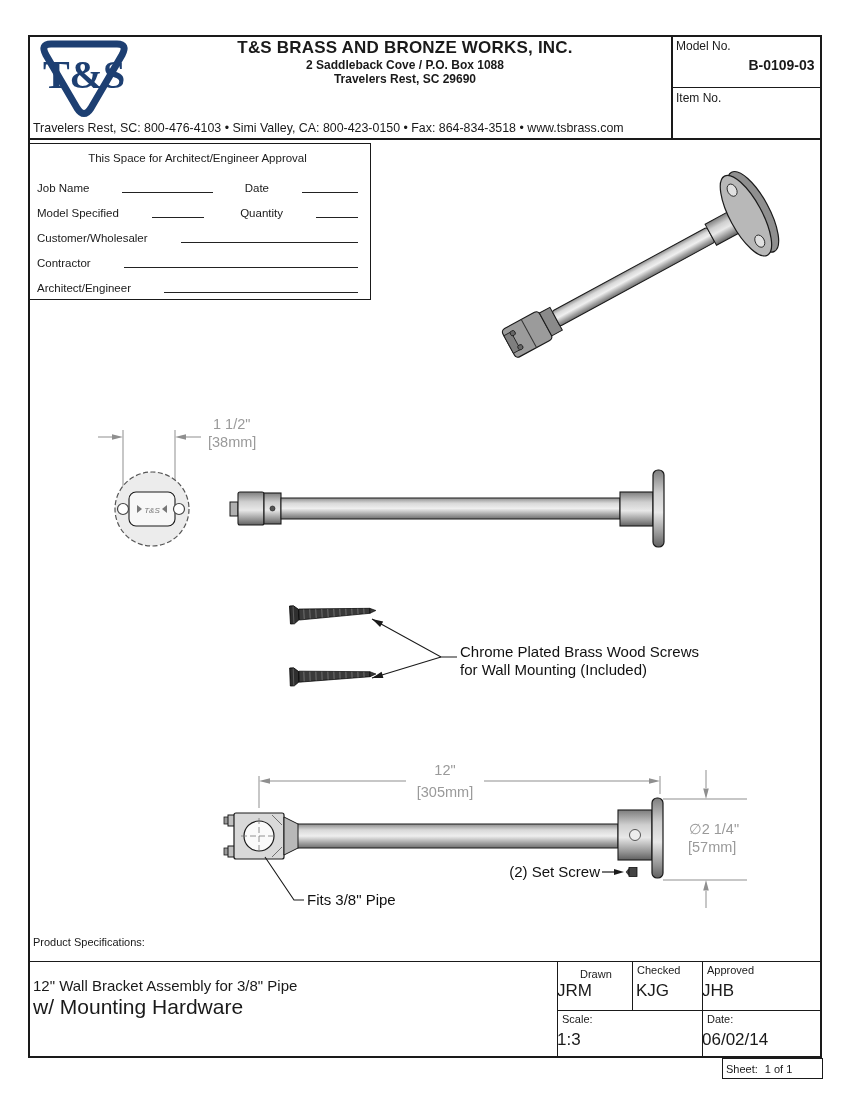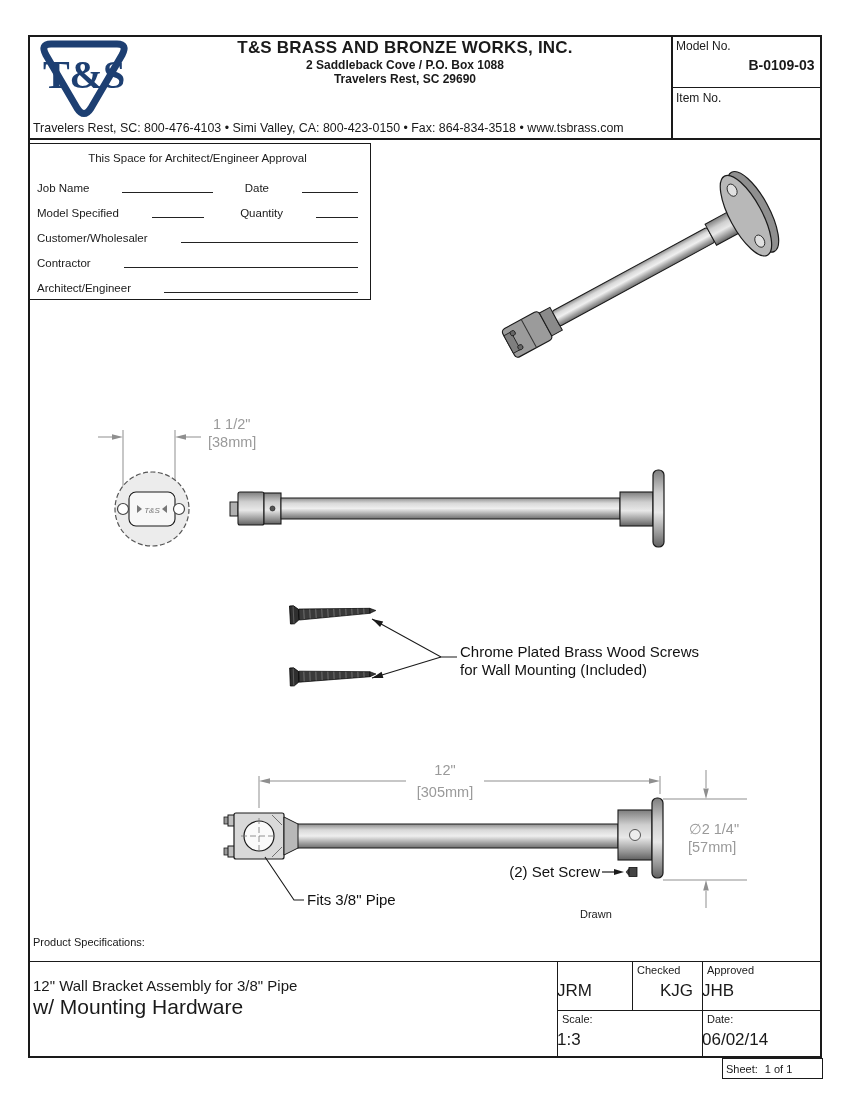--- a/index.html
+++ b/index.html
@@ -251,24 +251,24 @@
   <div class="abs hline" style="left:28px;top:961px;width:794px;"></div>
   <div class="abs vline" style="left:557px;top:961px;height:97px;"></div>
   <div class="abs vline" style="left:632px;top:961px;height:49px;"></div>
   <div class="abs vline" style="left:702px;top:961px;height:97px;"></div>
   <div class="abs hline" style="left:557px;top:1010px;width:265px;"></div>
 
   <div class="abs spec-label">Product Specifications:</div>
   <div class="abs spec1">12" Wall Bracket Assembly for 3/8" Pipe</div>
   <div class="abs spec2">w/ Mounting Hardware</div>
 
-  <div class="abs cell-label" style="left:562px;top:908px;padding-left:18px;">Drawn</div>
+  <div class="abs cell-label" style="left:562px;top:968px;padding-left:18px;">Drawn</div>
   <div class="abs cell-value" style="left:557px;top:981px;width:75px;">JRM</div>
   <div class="abs cell-label" style="left:637px;top:964px;">Checked</div>
-  <div class="abs cell-value" style="left:660px;top:981px;width:70px;">KJG</div>
+  <div class="abs cell-value" style="left:636px;top:981px;width:70px;">KJG</div>
   <div class="abs cell-label" style="left:707px;top:964px;">Approved</div>
   <div class="abs cell-value" style="left:702px;top:981px;width:120px;">JHB</div>
   <div class="abs cell-label" style="left:562px;top:1013px;">Scale:</div>
   <div class="abs cell-value" style="left:557px;top:1030px;width:145px;">1:3</div>
   <div class="abs cell-label" style="left:707px;top:1013px;">Date:</div>
   <div class="abs cell-value" style="left:702px;top:1030px;width:140px;">06/02/14</div>
 
   <div class="abs sheetbox">
     <span>Sheet:</span>
     <span>1  of  1</span>

